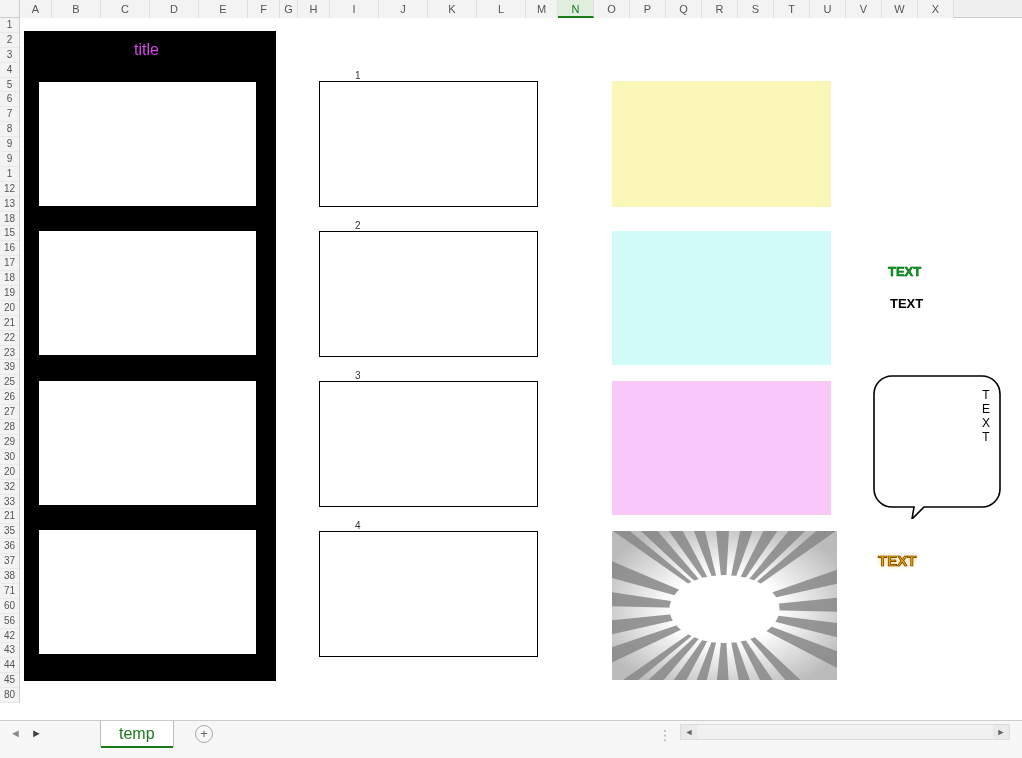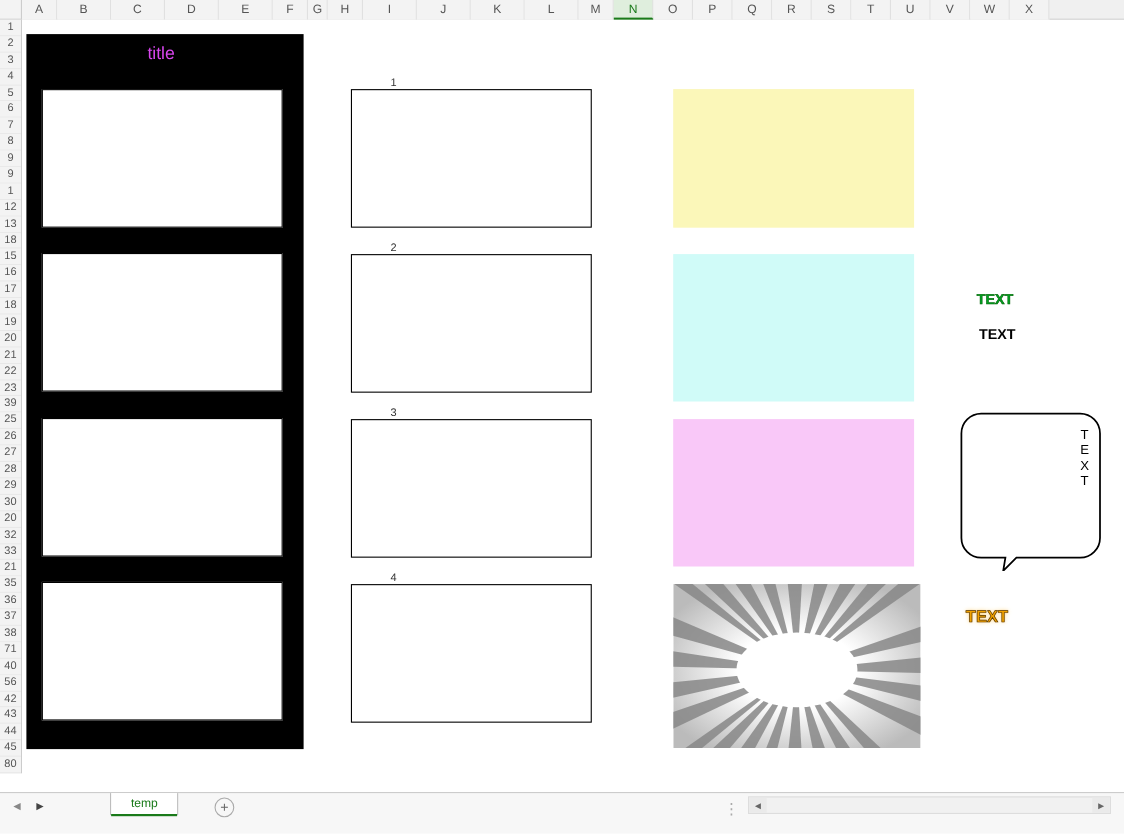--- a/index.html
+++ b/index.html
@@ -129,21 +129,21 @@
   .tab-nav span { cursor: default; }
   .tab-nav span.enabled { color: #444; }
   .sheet-tab {
     position: absolute;
     left: 100px; top: 0px;
     padding: 4px 18px;
     background: #fff;
     border: 1px solid #bdbdbd;
     border-top: none;
     border-bottom: none;
-    font-size: 11px;
+    font-size: 16px;
     color: #1a7a1a;
   }
   .sheet-tab::after{
     content:"";
     position:absolute;
     left:0; right:0; bottom:-1px;
     height:2px;
     background:#1a7a1a;
   }
   .add-sheet {
@@ -250,21 +250,21 @@
       <div class="row-h">30</div>
       <div class="row-h">20</div>
       <div class="row-h">32</div>
       <div class="row-h">33</div>
       <div class="row-h">21</div>
       <div class="row-h">35</div>
       <div class="row-h">36</div>
       <div class="row-h">37</div>
       <div class="row-h">38</div>
       <div class="row-h">71</div>
-      <div class="row-h">40</div>
+      <div class="row-h">60</div>
       <div class="row-h">56</div>
       <div class="row-h">42</div>
       <div class="row-h">43</div>
       <div class="row-h">44</div>
       <div class="row-h">45</div>
       <div class="row-h">80</div>
     </div>
 
   <div class="sheet-canvas">
 

